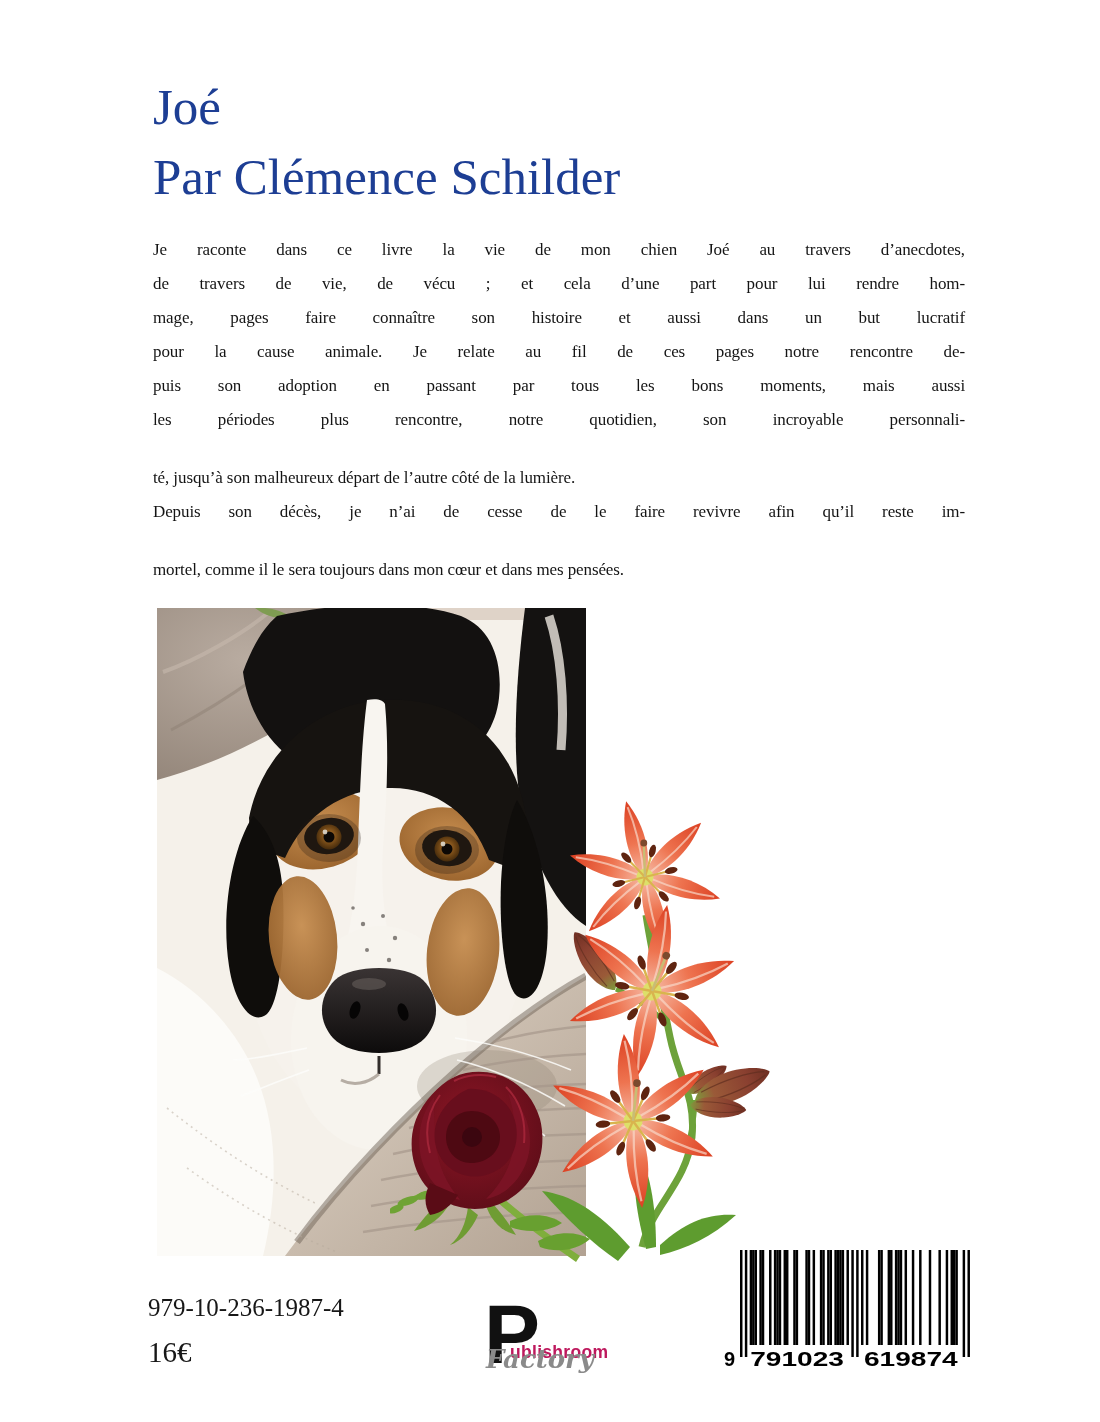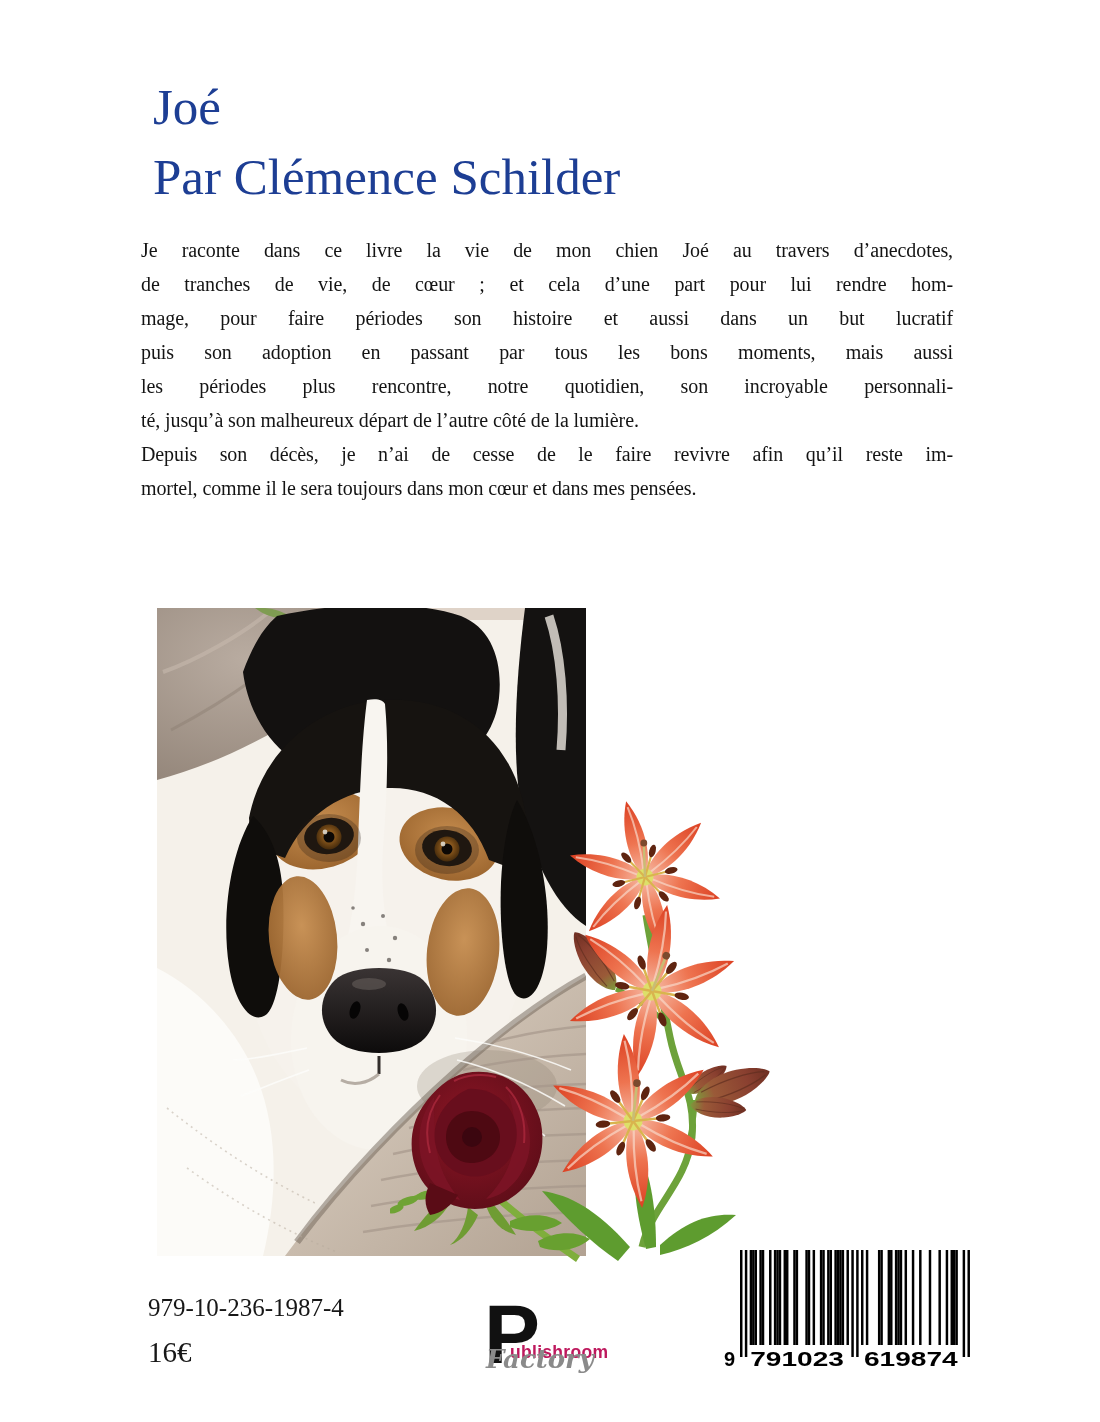--- a/index.html
+++ b/index.html
@@ -3,24 +3,24 @@
 <meta charset="utf-8">
 <style>
   :root{
     --title-blue:#1d3e94; --body-text:#141414; --logo-gray:#8a8a8a;
   }
   html,body{margin:0;padding:0;background:#ffffff;}
   .page{position:relative;width:1100px;height:1422px;background:#ffffff;overflow:hidden;
         font-family:"Liberation Serif",serif;padding-left:41px;}
   .title-block{position:absolute;left:153px;top:72px;color:var(--title-blue);
         font-size:51px;line-height:70px;}
-  .blurb{position:absolute;left:141px;top:233px;width:812px;color:var(--body-text);
-        font-size:20px;line-height:34px;letter-spacing:-0.1px;}
+  .blurb{position:absolute;left:153px;top:233px;width:812px;color:var(--body-text);
+        font-size:17px;line-height:34px;letter-spacing:-0.1px;}
   .ln{text-align:justify;text-align-last:justify;white-space:normal;}
-  .ln.end{text-align-last:left;}
+  .ln.end{text-align-last:left;margin-top:24px;}
   .photo{position:absolute;left:157px;top:608px;width:429px;height:648px;}
   .photo svg{display:block;width:100%;height:100%;}
   .flowers{position:absolute;left:390px;top:775px;width:390px;height:500px;}
   .isbn{position:absolute;left:148px;top:1294px;font-size:25px;color:#171717;}
   .price{position:absolute;left:148px;top:1336px;font-size:29px;color:#171717;}
   .logo{position:absolute;left:484px;top:1292px;width:170px;height:104px;}
   .logo-p{position:absolute;left:0;top:0;font-family:"Liberation Sans",sans-serif;
         font-weight:700;font-size:84px;line-height:84px;color:#111;}
   .logo-rest{position:absolute;left:26px;top:50px;font-family:"Liberation Sans",sans-serif;
         font-weight:700;font-size:17.5px;color:#be185d;letter-spacing:.3px;}
@@ -36,22 +36,23 @@
 
 <div class="page">
 
   <div class="title-block">
     <div>Joé</div>
     <div>Par Clémence Schilder</div>
   </div>
 
   <div class="blurb">
     <div class="ln">Je raconte dans ce livre la vie de mon chien Joé au travers d’anecdotes,</div>
-    <div class="ln">de tranches de vie, de cœur ; et cela d’une part pour lui rendre hom-</div>
-    <div class="ln">mage, pour faire périodes son histoire et aussi dans un but lucratif</div>
+    <div class="ln">de travers de vie, de vécu ; et cela d’une part pour lui rendre hom-</div>
+    <div class="ln">mage, pages faire connaître son histoire et aussi dans un but lucratif</div>
+    <div class="ln">pour la cause animale. Je relate au fil de ces pages notre rencontre de-</div>
     <div class="ln">puis son adoption en passant par tous les bons moments, mais aussi</div>
     <div class="ln">les périodes plus rencontre, notre quotidien, son incroyable personnali-</div>
     <div class="ln end">té, jusqu’à son malheureux départ de l’autre côté de la lumière.</div>
     <div class="ln">Depuis son décès, je n’ai de cesse de le faire revivre afin qu’il reste im-</div>
     <div class="ln end">mortel, comme il le sera toujours dans mon cœur et dans mes pensées.</div>
   </div>
 
   <div class="photo">
     <svg viewBox="0 0 429 648" preserveAspectRatio="none">
       <defs>

